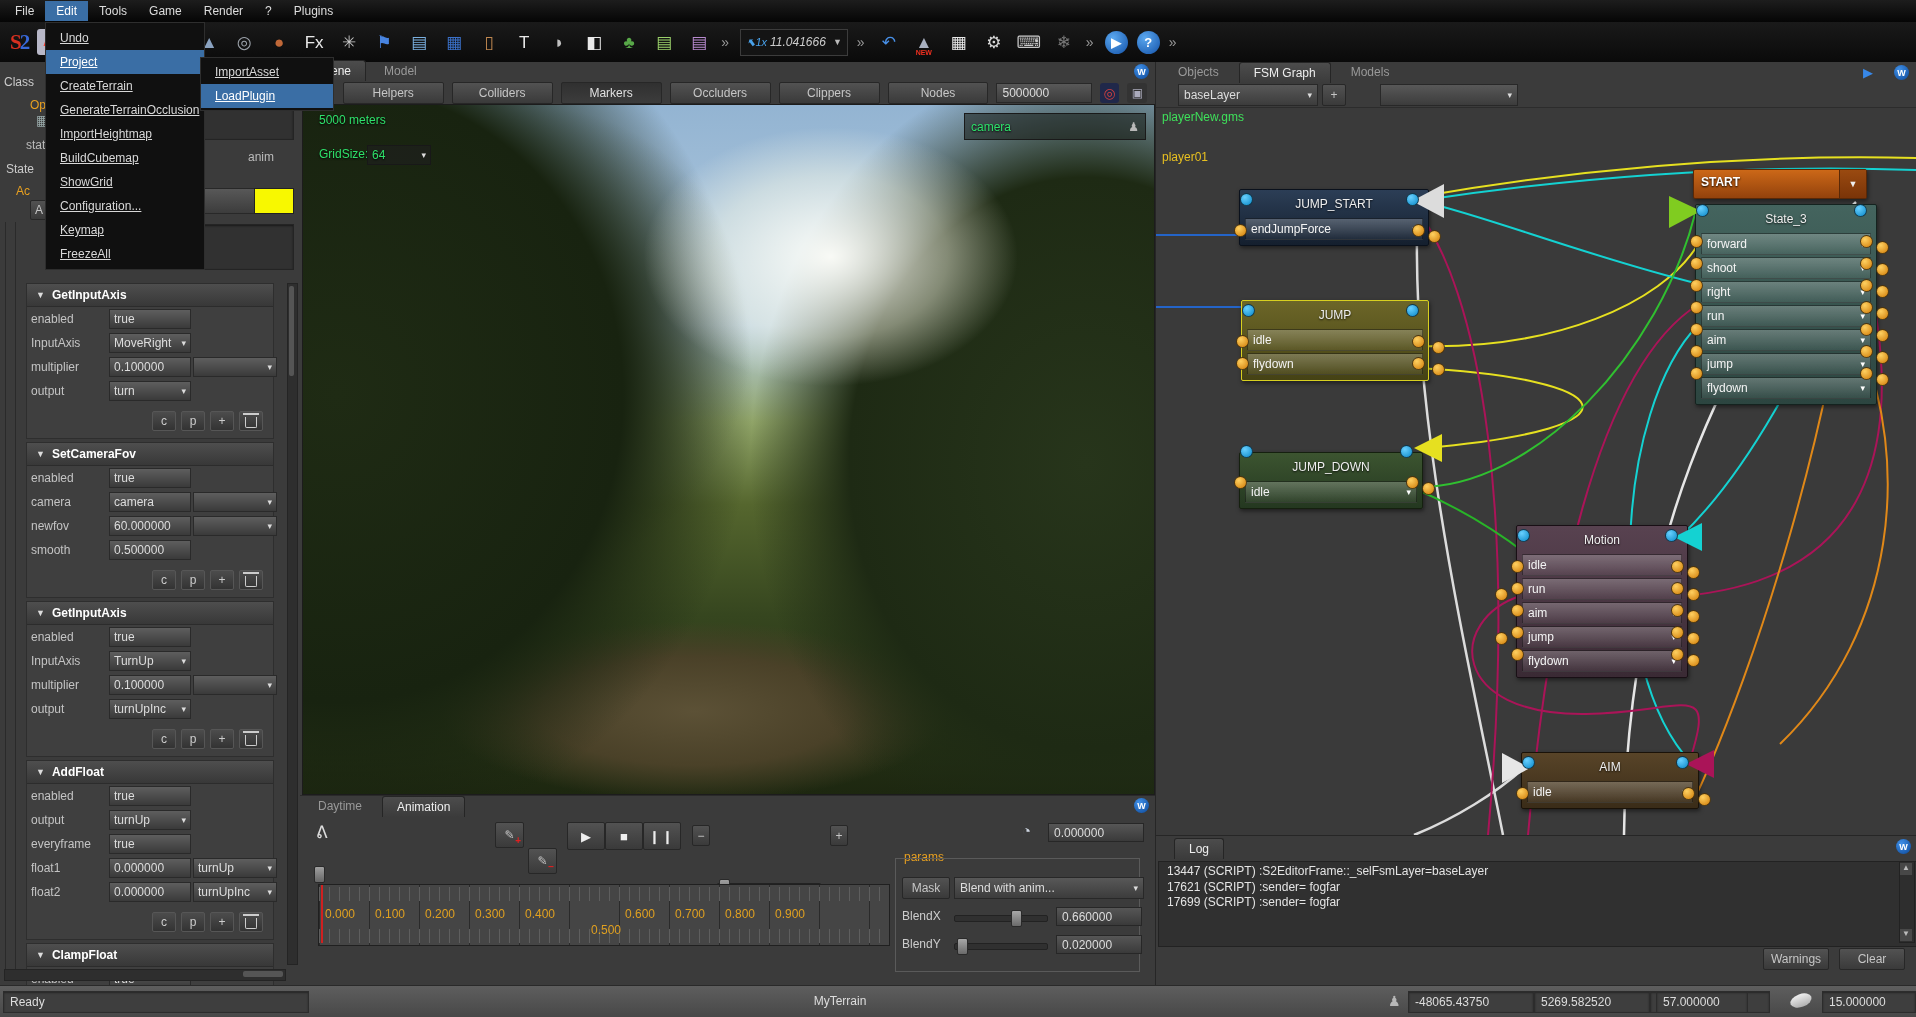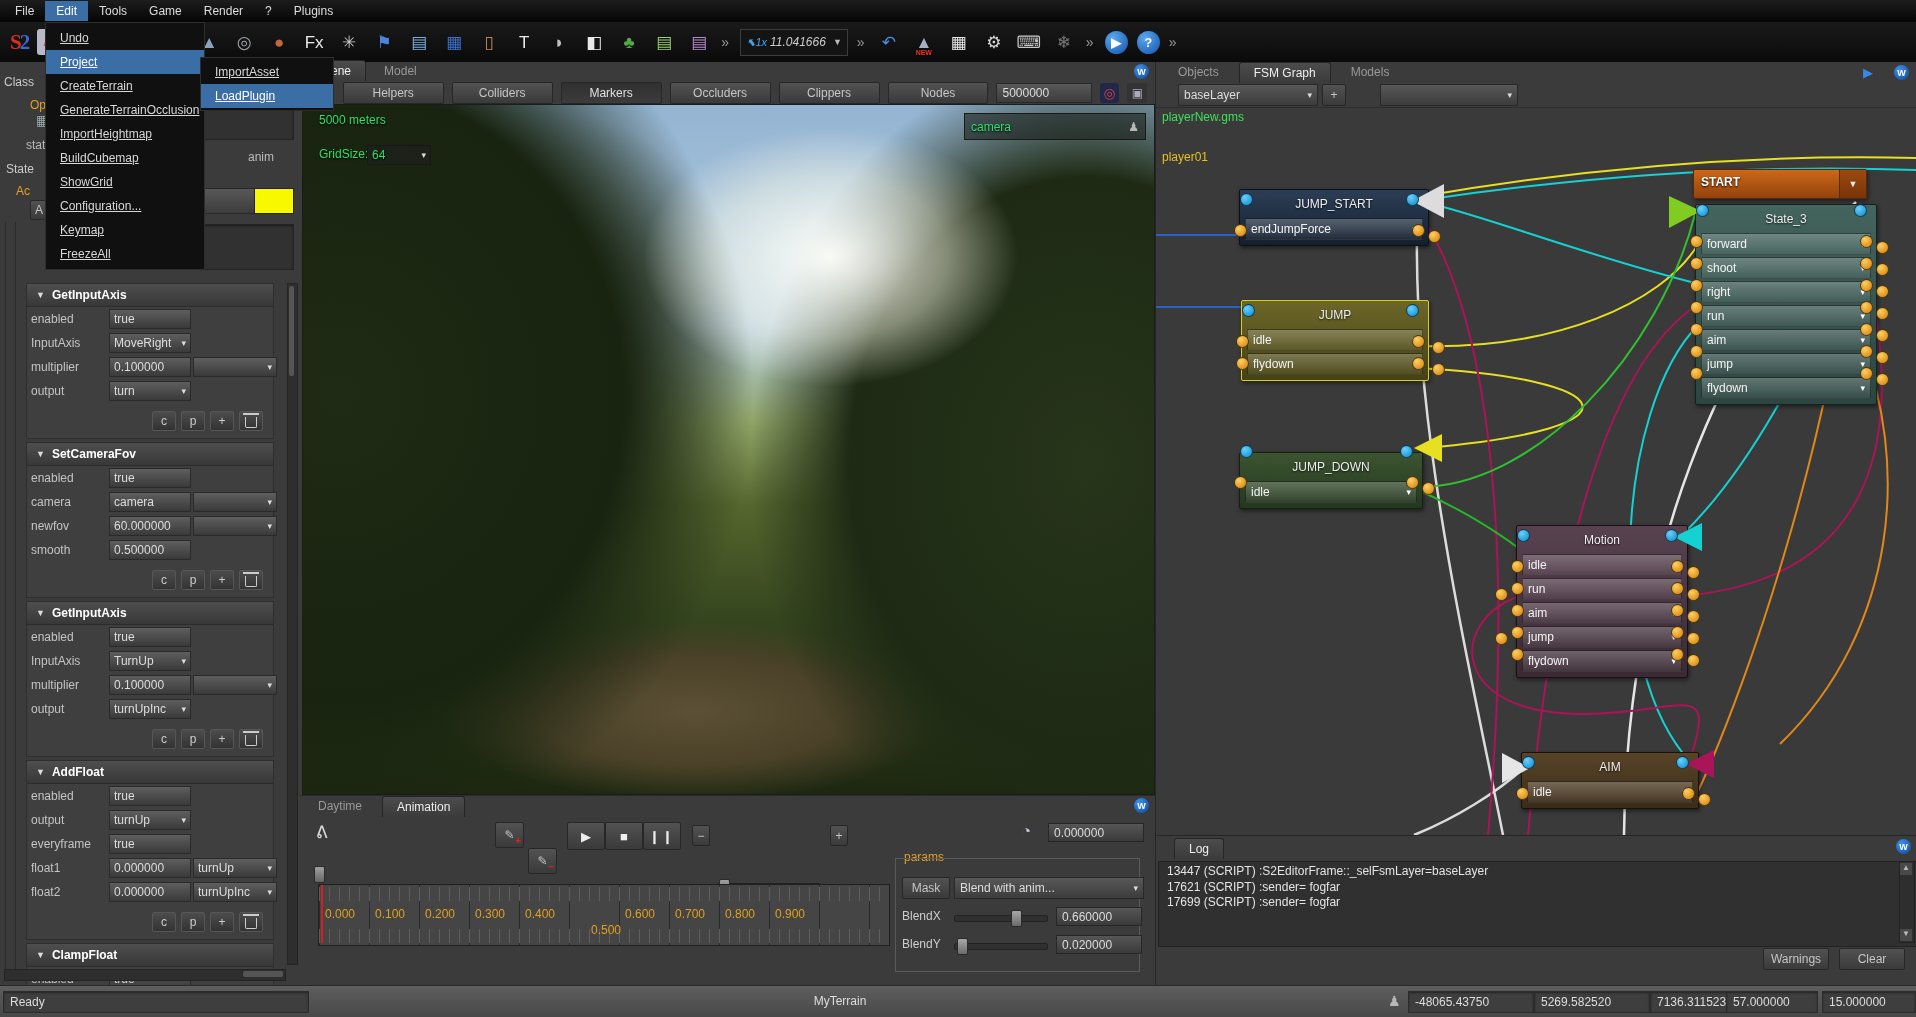--- a/index.html
+++ b/index.html
@@ -776,21 +776,21 @@
   </div>
 
   <div id="statusbar" class="abs">
     <div class="sb-box" style="left:3px;width:292px">Ready</div>
     <div class="abs" style="left:300px;top:8px;width:1080px;text-align:center;color:#ddd">MyTerrain</div>
     <span class="abs glyph-gray" style="left:1388px;top:7px;font-size:14px">♟</span>
     <div class="sb-box" style="left:1408px;width:112px">-48065.43750</div>
     <div class="sb-box" style="left:1534px;width:102px">5269.582520</div>
     <div class="sb-box" style="left:1650px;width:106px">7136.311523</div>
     <span class="abs" style="left:1790px;top:8px;width:22px;height:13px;border-radius:50%;background:linear-gradient(#f0f0f0,#b0b0b0);transform:rotate(-20deg)"></span>
-    <div class="sb-box" style="left: 1726px; width: 78px;">57.000000</div>
+    <div class="sb-box" style="left: 1656px; width: 78px;">57.000000</div>
 
   <div class="sb-box" style="left: 1822px; width: 80px;">15.000000</div>
     </div>
 
   <div id="edit-menu" class="abs">
       <div class="m-item">Undo</div>
       <div class="m-item hl">Project</div>
       <div class="m-item">CreateTerrain</div>
       <div class="m-item">GenerateTerrainOcclusion</div>
       <div class="m-item">ImportHeightmap</div>

